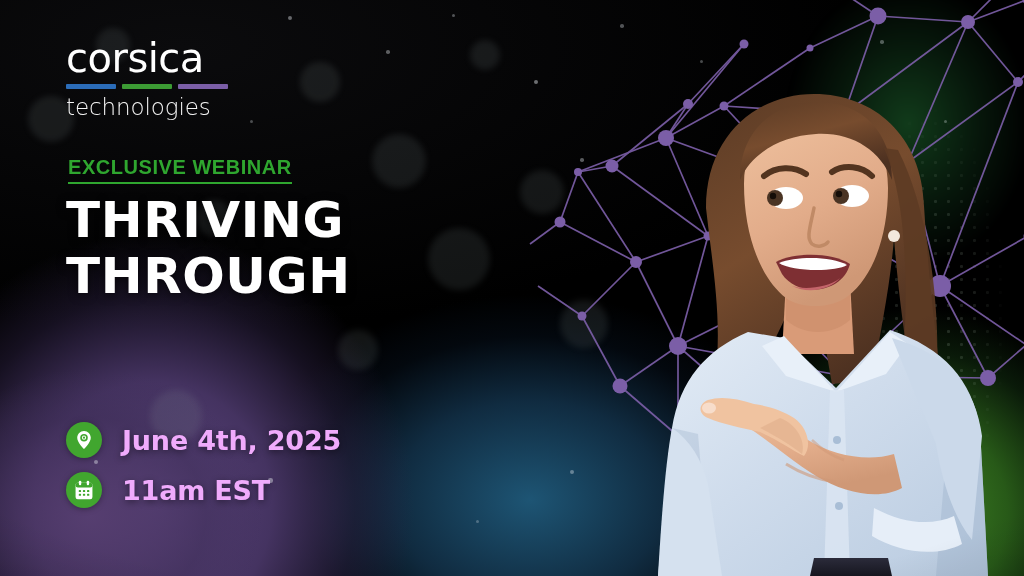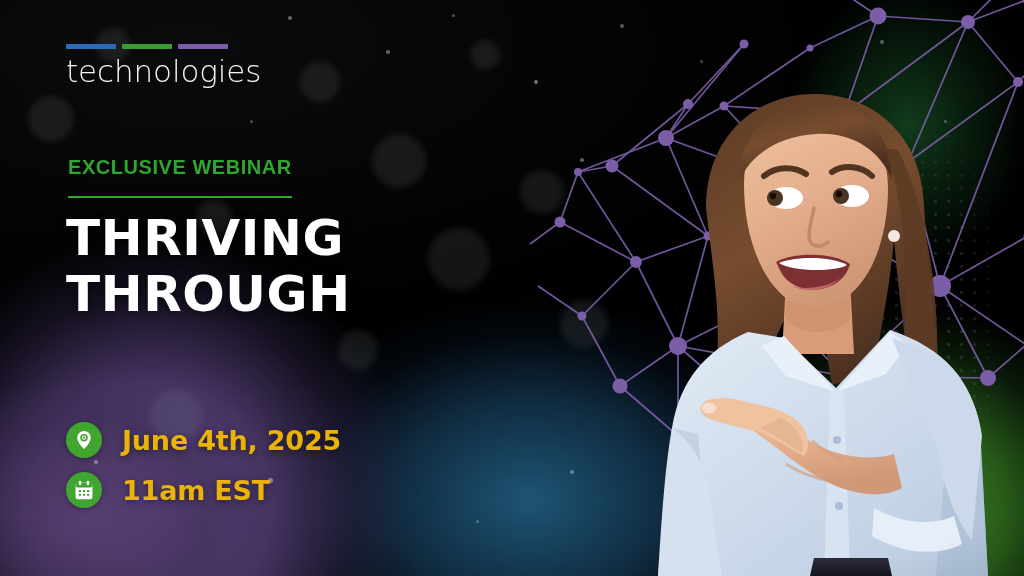--- a/index.html
+++ b/index.html
@@ -88,38 +88,38 @@
     color:#ffffff; font-weight:400;
     font-family:"DejaVu Sans", sans-serif;
   }
   .logo-bars{ display:flex; gap:6px; margin-top:6px; }
   .logo-bars span{ height:5px; border-radius:1px; }
   .logo-bars span:nth-child(1){ flex:0 0 50px; }
   .logo-bars span:nth-child(2){ flex:0 0 50px; }
   .logo-bars span:nth-child(3){ flex:0 0 50px; }
   .logo-sub{
     margin-top:7px;
-    font-size:31px; line-height:1; letter-spacing:-.1px;
+    font-size:23px; line-height:1; letter-spacing:-.1px;
     color:#f4f4f4; font-weight:300;
     font-family:"DejaVu Sans", sans-serif;
   }
 
   
   .eyebrow{
     position:absolute; left:68px; top:156px;
     font-size:20px; font-weight:700; letter-spacing:.55px;
     color:#2FA62F;
     border-bottom:2.5px solid #2FA62F;
-    padding-bottom:17px;
+    padding-bottom:3px;
     display:inline-block;
     font-family:"Liberation Sans", sans-serif;
   }
 
   .headline{
-    position:absolute; left:66px; top:210px; width:540px;
+    position:absolute; left:66px; top:192px; width:540px;
     color:#ffffff;
     font-family:"DejaVu Sans", sans-serif;
     font-weight:700;
     font-size:50px;
     line-height:1.12;
     letter-spacing:.6px;
     text-transform:uppercase;
     text-shadow:0 2px 10px rgba(0,0,0,.55);
   }
   .headline .l2{ display:block; }
@@ -139,21 +139,21 @@
   .dicon{
     width:36px; height:36px; border-radius:50%;
     background:#41A62F;
     display:flex; align-items:center; justify-content:center;
     flex:0 0 36px;
     box-shadow:0 1px 6px rgba(0,0,0,.35);
   }
   .dicon svg{ display:block; }
   .dtext{
     margin-left:20px;
-    color:#eab308;
+    color:#f0abfc;
     font-family:"DejaVu Sans", sans-serif;
     font-weight:700;
     font-size:27px; line-height:1; letter-spacing:-.2px;
     text-shadow:0 2px 7px rgba(0,0,0,.45);
     white-space:nowrap;
   }
 </style>
 </head>
 <body>
 
@@ -398,20 +398,21 @@
 
       <path d="M36 340 C30 372, 26 420, 22 488 L86 488 L72 396 C66 372, 54 352, 36 340 Z" fill="#d5e1ef"></path>
 
       <path d="M178 470 L252 470 L256 488 L174 488 Z" fill="url(#pants)"></path>
     </svg>
   </div>
 
   <div class="bg-vign"></div>
 
   <div class="logo">
+    <div class="logo-word">corsica</div>
     <div class="logo-bars">
       <span style="background:#2B6CB8"></span>
       <span style="background:#3C9B34"></span>
       <span style="background:#7B5EA7"></span>
     </div>
     <div class="logo-sub">technologies</div>
   </div>
 
   <div class="eyebrow">EXCLUSIVE WEBINAR</div>
 

